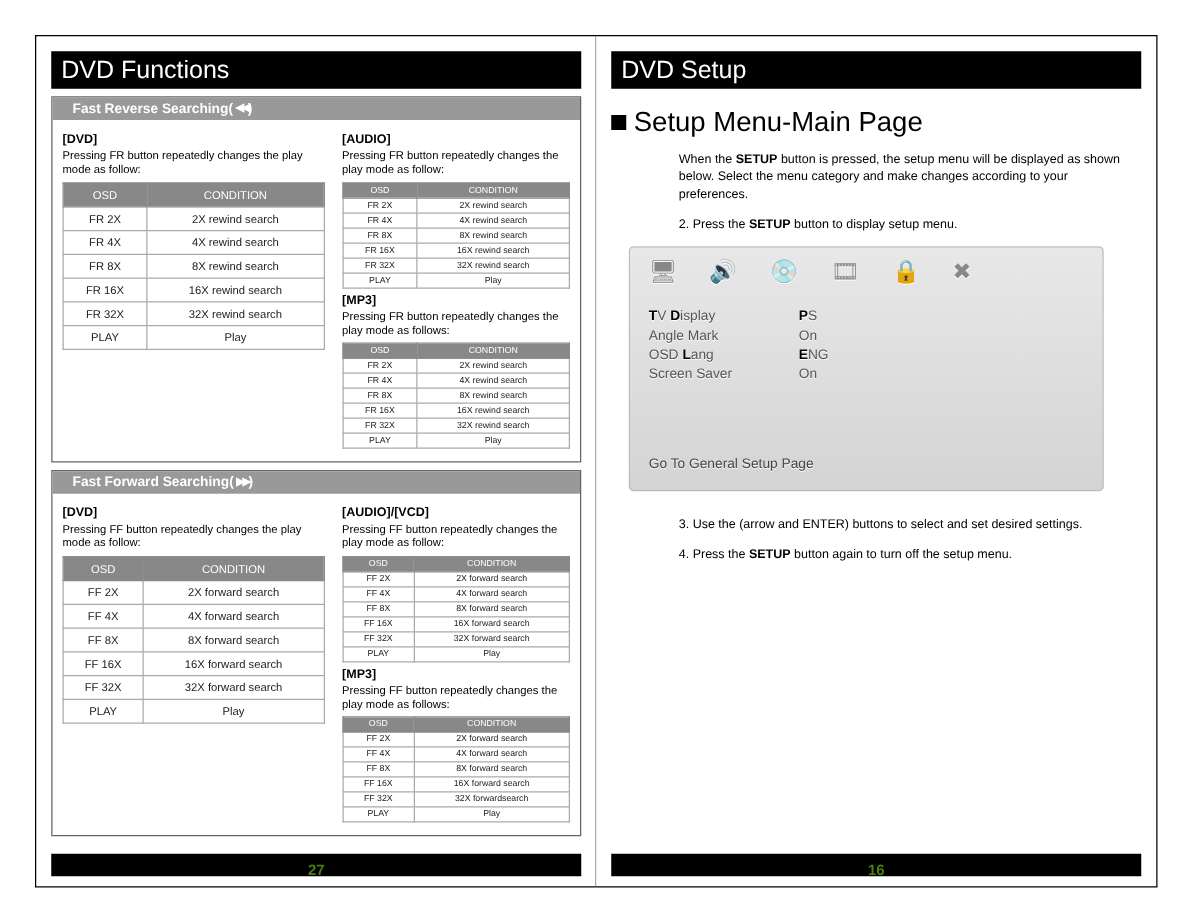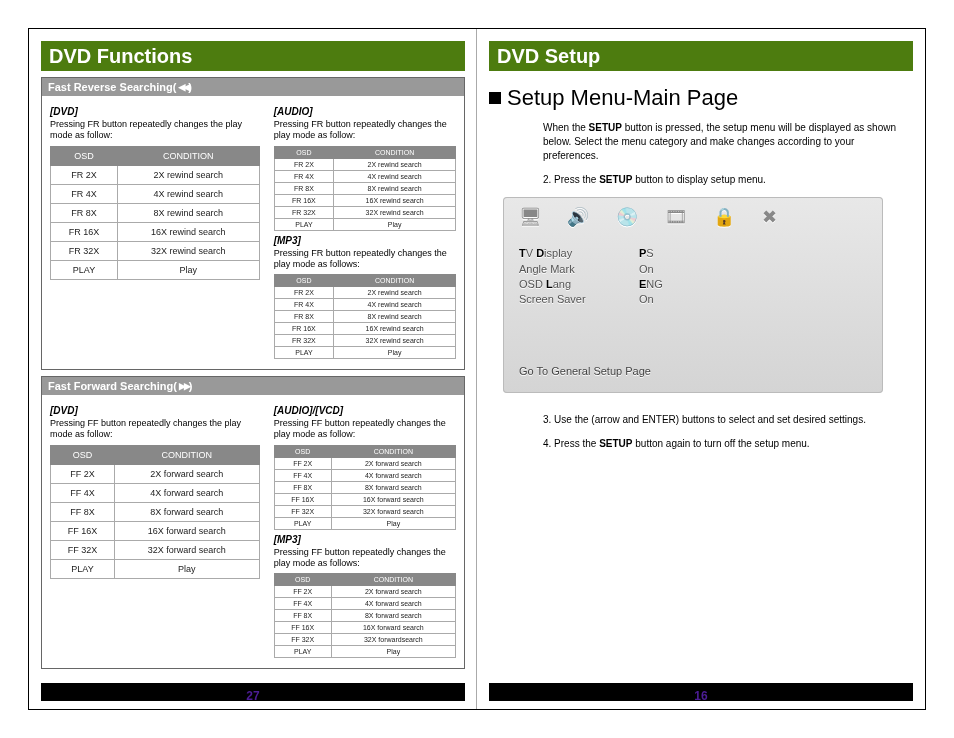--- a/index.html
+++ b/index.html
@@ -26,58 +26,57 @@
     padding: 12px 12px 40px 12px;
   }
   .divider-line {
     position: absolute;
     left: 50%; top: 0; bottom: 0;
     width: 0;
     border-left: 1px solid #aaa;
     margin-left: -1px;
   }
   .page-title {
-    background: #4d7c0f;
+    background: #000000;
     color: #fff;
     font-size: 20px;
-    font-weight: bold;
+    font-weight: normal;
     height: 30px;
     line-height: 30px;
     padding: 0 8px;
     margin-bottom: 6px;
   }
   .content-box {
     border: 1px solid #666;
     padding: 6px 8px 10px 8px;
     margin-bottom: 6px;
   }
   .section-bar {
     background: #999;
     color: #fff;
     font-size: 11px;
     font-weight: bold;
-    padding: 3px 6px;
+    padding: 3px 16px;
     margin: -6px -8px 6px -8px;
     display: flex;
-    align-items: center;
+    align-items: flex-start;
   }
   .rw-icon, .ff-icon {
     display: inline-block;
     margin-left: 2px;
     font-size: 9px;
     letter-spacing: -2px;
   }
   .cols { display: flex; gap: 14px; }
   .col-l { flex: 1.15; }
   .col-r { flex: 1; }
   .sub-head {
     font-size: 10px;
     font-weight: bold;
     margin: 4px 0 2px 0;
-    font-style: italic;
   }
   .sub-desc {
     font-size: 9px;
     line-height: 1.25;
     margin-bottom: 4px;
   }
   table.osd {
     border-collapse: collapse;
     width: 100%;
   }
@@ -101,21 +100,21 @@
   table.osd.big td { font-size: 9px; padding: 4px; }
   .page-num-bar {
     position: absolute;
     left: 12px; right: 12px; bottom: 8px;
     background: #000;
     height: 18px;
   }
   .page-num {
     position: absolute;
     bottom: 6px;
-    color: #4c1d95;
+    color: #4d7c0f;
     font-size: 12px;
     font-weight: bold;
     width: 36px;
     text-align: center;
   }
   .page-num.left { left: 50%; margin-left: -18px; }
   
   .setup-heading {
     font-size: 22px;
     font-weight: normal;

